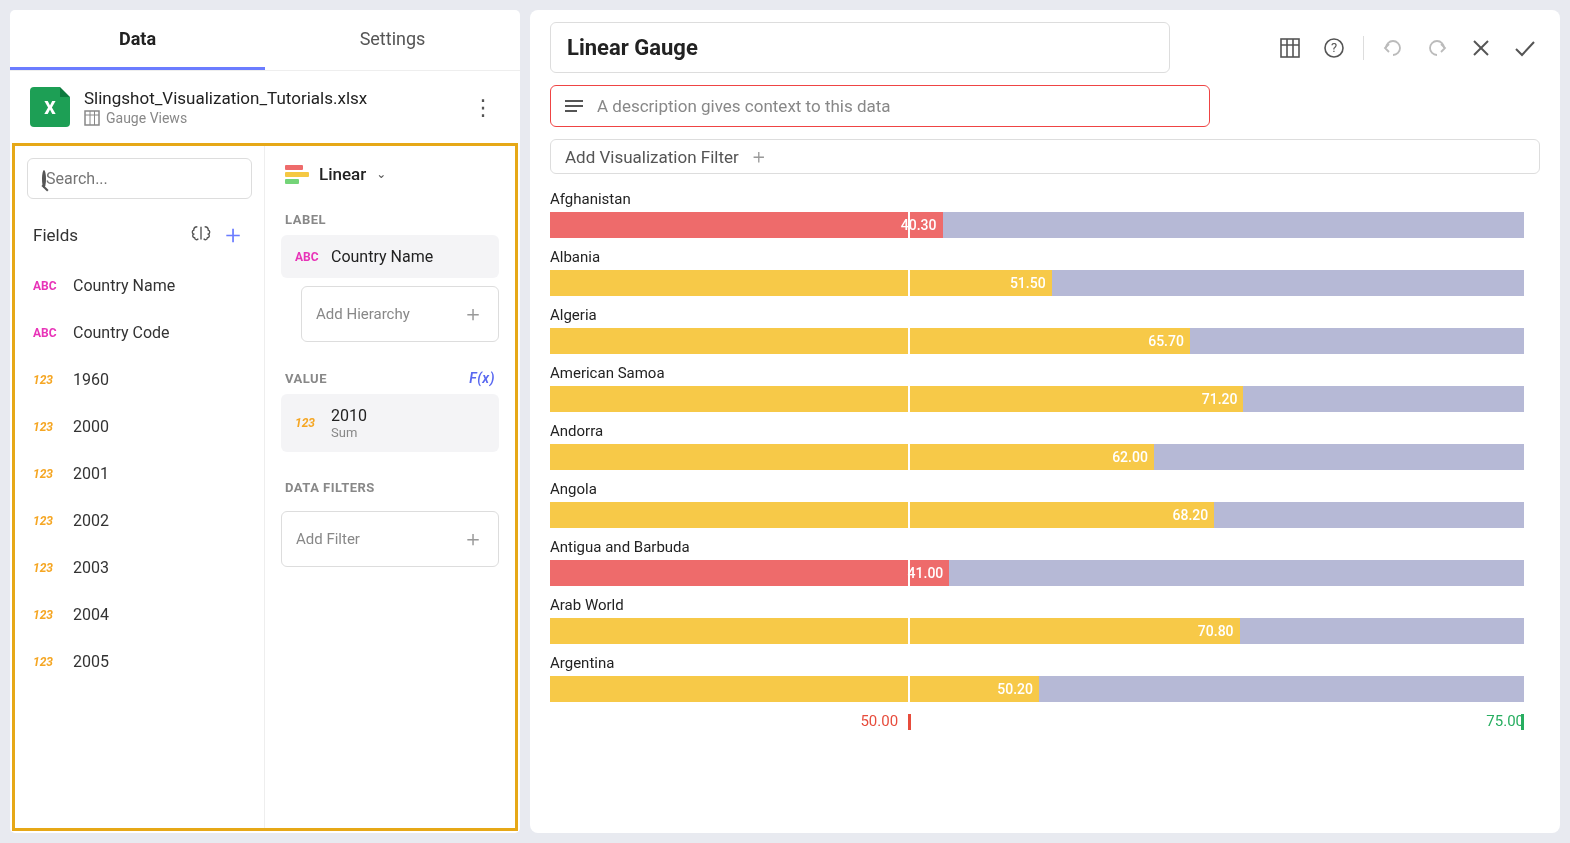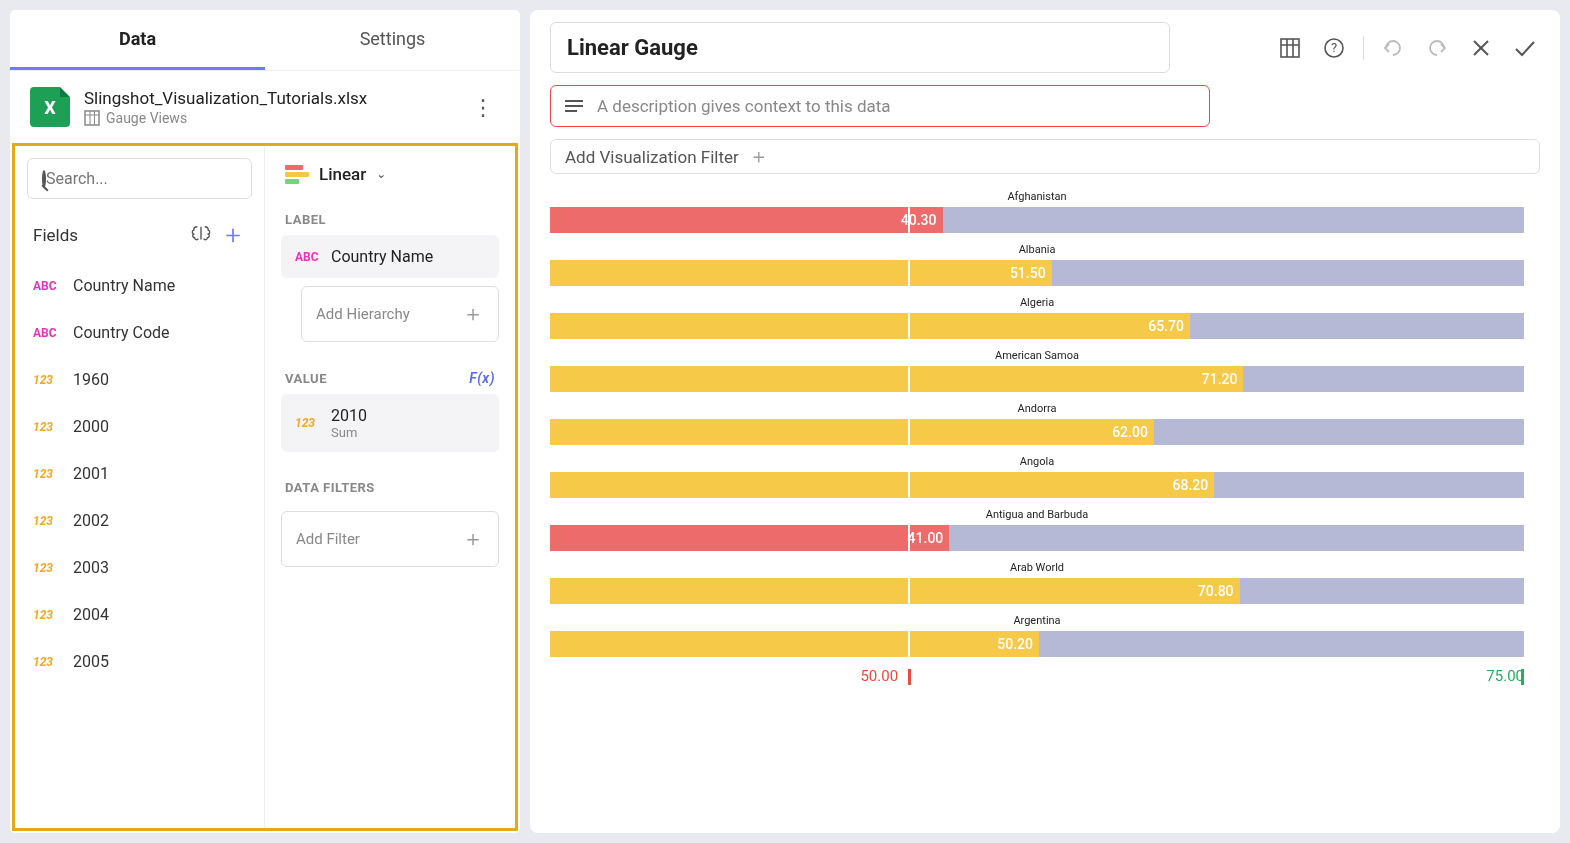--- a/index.html
+++ b/index.html
@@ -76,21 +76,21 @@
 .desc-row input::placeholder { color:#888; }
 .burger { display:flex; flex-direction:column; gap:3px; }
 .burger span { width:18px; height:2px; background:#555; }
 .burger span:nth-child(3){width:12px;}
 
 .filter-btn { border:1px solid #ddd; border-radius:6px; padding: 3px 14px; display:inline-flex; align-items:center; gap:10px; font-size:17px; color:#555; cursor:pointer; margin-bottom: 16px; }
 .filter-btn .add-plus { font-size:20px; }
 
 .chart-area { flex:1; overflow-y:auto; position:relative; padding-right: 16px; padding-bottom: 6px; }
 .gauge-row { margin-bottom: 10px; }
-.gauge-label { font-size:11px; color:#222; margin-bottom:4px;text-align:center; }
+.gauge-label { font-size:15px; color:#222; margin-bottom:4px; }
 .gauge-bar { height:26px; background:#b6b9d6; position:relative; display:flex; align-items:center; }
 .gauge-fill { height:100%; display:flex; align-items:center; justify-content:flex-end; padding-right:6px; color:#fff; font-size:14px; font-weight:500; }
 .gauge-marker { position:absolute; top:-2px; bottom:-2px; width:2px; background:#fff; }
 
 .axis-row { position:relative; height:30px; margin-top:6px; }
 .axis-label-left { position:absolute; color:#e74c3c; font-size:15px; }
 .axis-label-right { position:absolute; right:0; color:#27ae60; font-size:15px; }
 .axis-tick { position:absolute; width:3px; height:16px; top:2px; }
 
 svg { display:block; }

